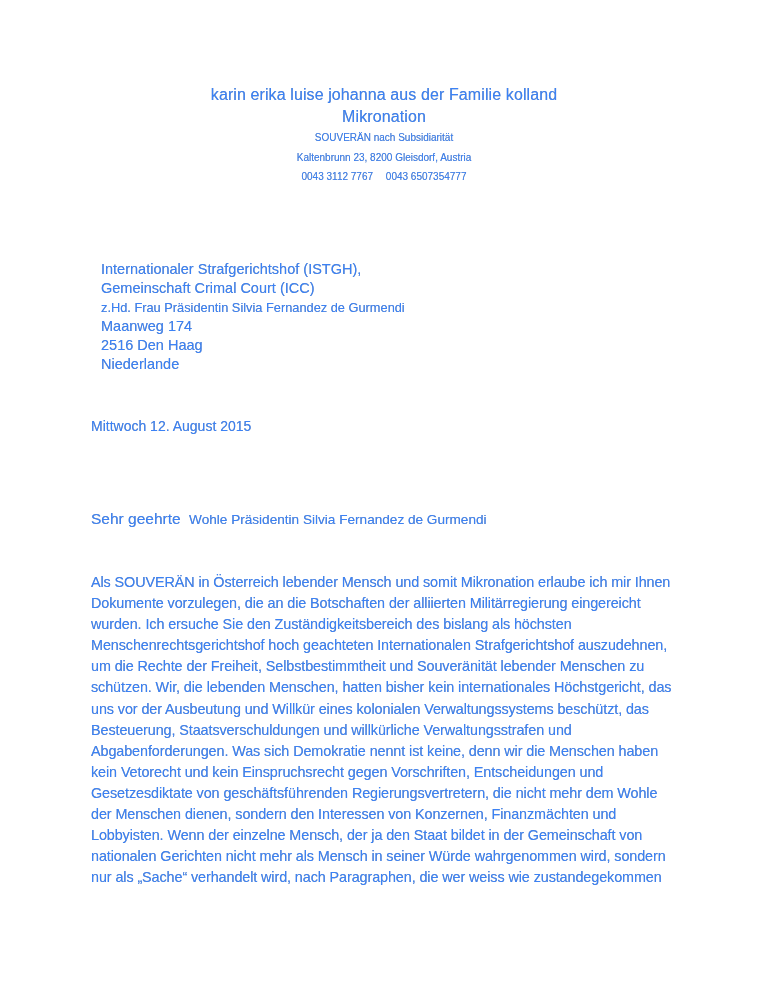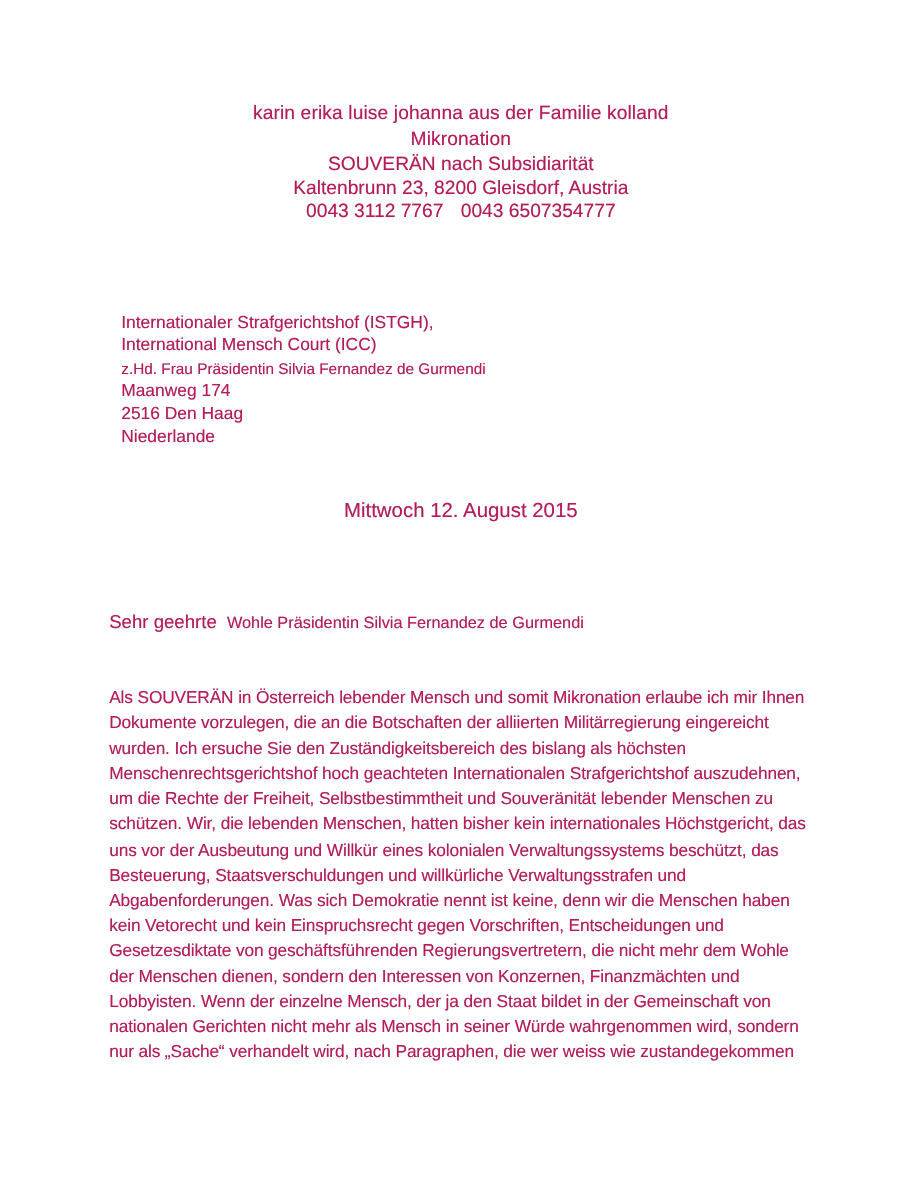--- a/index.html
+++ b/index.html
@@ -6,40 +6,40 @@
     margin: 0;
     padding: 0;
     background: #ffffff;
   }
   .page {
     position: relative;
     width: 768px;
     height: 994px;
     background: #ffffff;
     font-family: "Liberation Sans", sans-serif;
-    color: #be185d;
+    color: #3b82f6;
     overflow: hidden;
     text-shadow: 0 0 0.6px rgba(45,45,45,0.45);
   }
 
   
   .letterhead {
     position: absolute;
     top: 84px;
     left: 0;
     right: 0;
     text-align: center;
   }
   .lh-name {
     font-size: 16px;
     line-height: 22px;
     letter-spacing: 0.1px;
   }
   .lh-small {
-    font-size: 16px;
+    font-size: 10px;
     line-height: 19.5px;
   }
   .lh-phones .phone2 {
     margin-left: 10px;
   }
 
   
   .recipient {
     position: absolute;
     top: 260px;
@@ -54,22 +54,22 @@
     font-size: 12.8px;
     line-height: 19px;
   }
 
   
   .date {
     position: absolute;
     top: 416px;
     left: 91px;
     right: 91px;
-    text-align: center;
-    font-size: 17px;
+    text-align: left;
+    font-size: 14px;
     line-height: 20px;
   }
 
   
   .salutation {
     position: absolute;
     top: 510px;
     left: 91px;
     white-space: nowrap;
   }
@@ -107,21 +107,21 @@
     <div class="lh-small">SOUVERÄN nach Subsidiarität</div>
     <div class="lh-small">Kaltenbrunn 23, 8200 Gleisdorf, Austria</div>
     <div class="lh-small lh-phones">
       <span>0043 3112 7767</span>
       <span class="phone2">0043 6507354777</span>
     </div>
   </header>
 
   <section class="recipient">
     <div class="rc-line">Internationaler Strafgerichtshof (ISTGH),</div>
-    <div class="rc-line">International Mensch Court (ICC)</div>
+    <div class="rc-line">Gemeinschaft Crimal Court (ICC)</div>
     <div class="rc-line small">z.Hd. Frau Präsidentin Silvia Fernandez de Gurmendi</div>
     <div class="rc-line">Maanweg 174</div>
     <div class="rc-line">2516 Den Haag</div>
     <div class="rc-line">Niederlande</div>
   </section>
 
   <div class="date">Mittwoch 12. August 2015</div>
 
   <div class="salutation">
     <span class="sal-prefix">Sehr geehrte</span>

